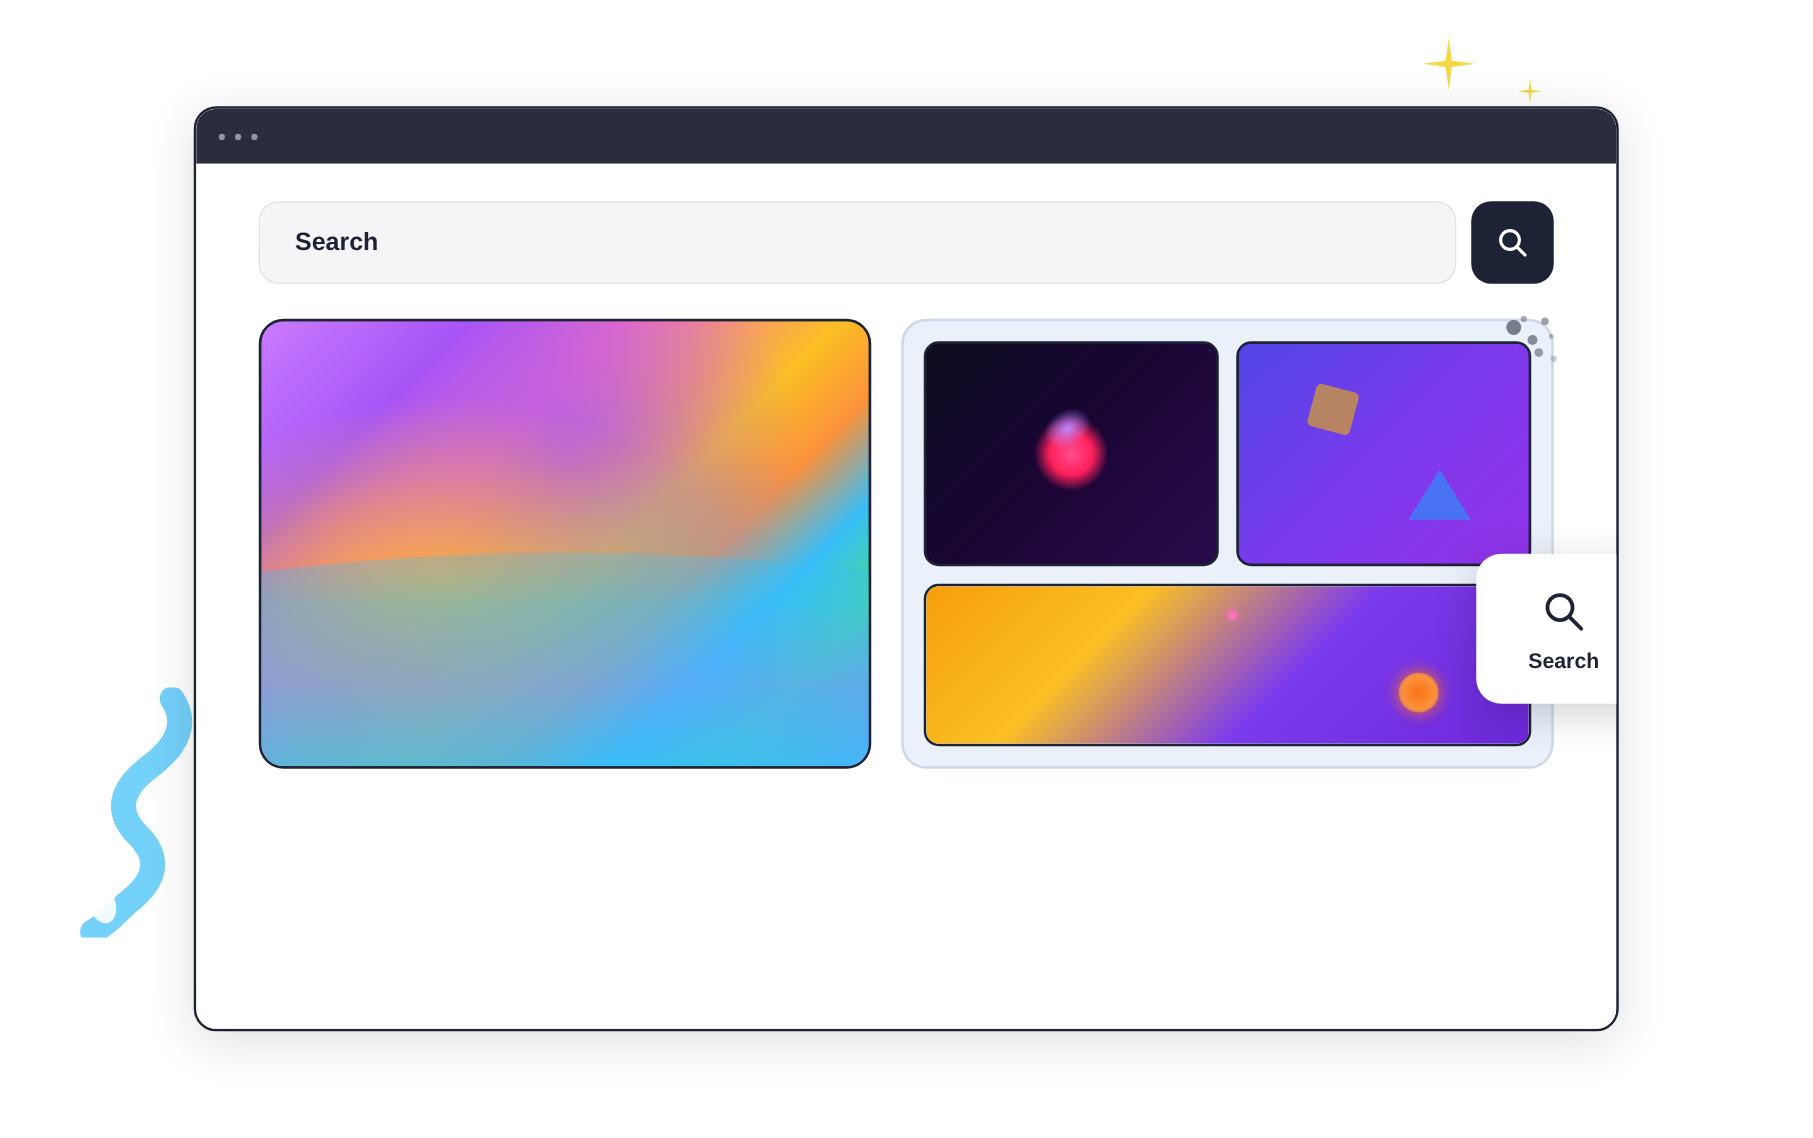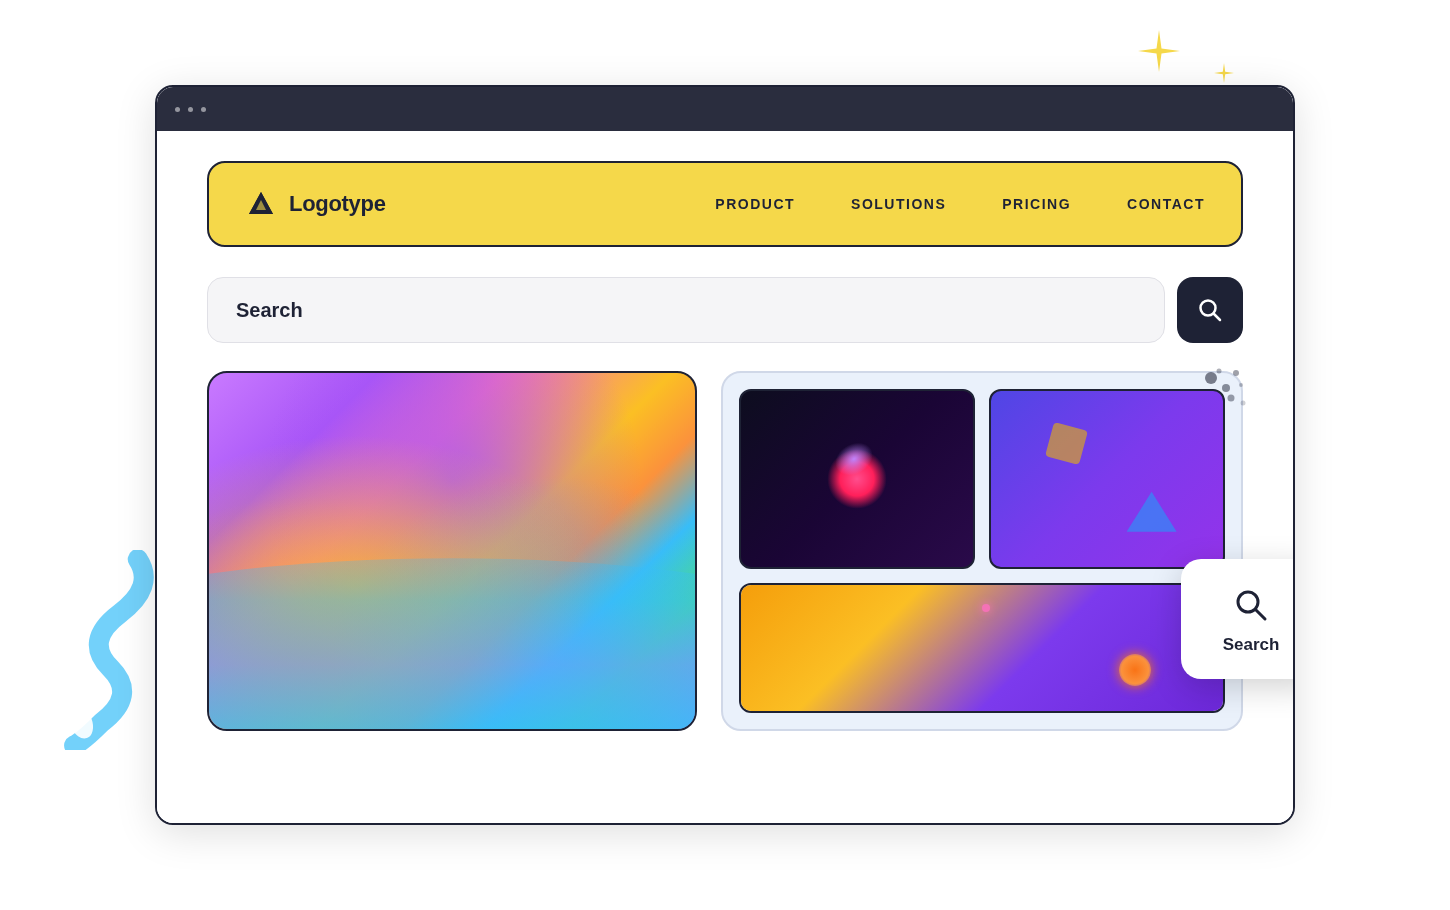--- a/index.html
+++ b/index.html
@@ -357,38 +357,20 @@
 <div class="browser-window">
 
   <div class="browser-titlebar">
     <div class="titlebar-dot"></div>
     <div class="titlebar-dot"></div>
     <div class="titlebar-dot"></div>
   </div>
 
   <div class="browser-content">
 
-    <nav class="navbar">
-      <div class="logo-area">
-
-        <svg class="logo-icon" viewBox="0 0 32 32" fill="none">
-          <path d="M16 4 L28 26 H4 Z" fill="#1e2235"></path>
-          <path d="M16 4 L28 26 H22 L16 14 L10 26 H4 Z" fill="#1e2235"></path>
-          <path d="M11 22 L16 12 L21 22 Z" fill="#f5d84a" opacity="0.6"></path>
-        </svg>
-        <span class="logo-text">Logotype</span>
-      </div>
-
-      <div class="nav-links">
-        <a class="nav-link">PRODUCT</a>
-        <a class="nav-link">SOLUTIONS</a>
-        <a class="nav-link">PRICING</a>
-        <a class="nav-link">CONTACT</a>
-      </div>
-    </nav>
 
     <div class="search-bar-row">
       <div class="search-input-wrapper">
         <span class="search-input-text">Search</span>
       </div>
       <div class="search-button">
         <svg viewBox="0 0 28 28" fill="none" stroke="white" stroke-width="2.5" stroke-linecap="round">
           <circle cx="12" cy="12" r="7.5"></circle>
           <line x1="17.5" y1="17.5" x2="24" y2="24"></line>
         </svg>

